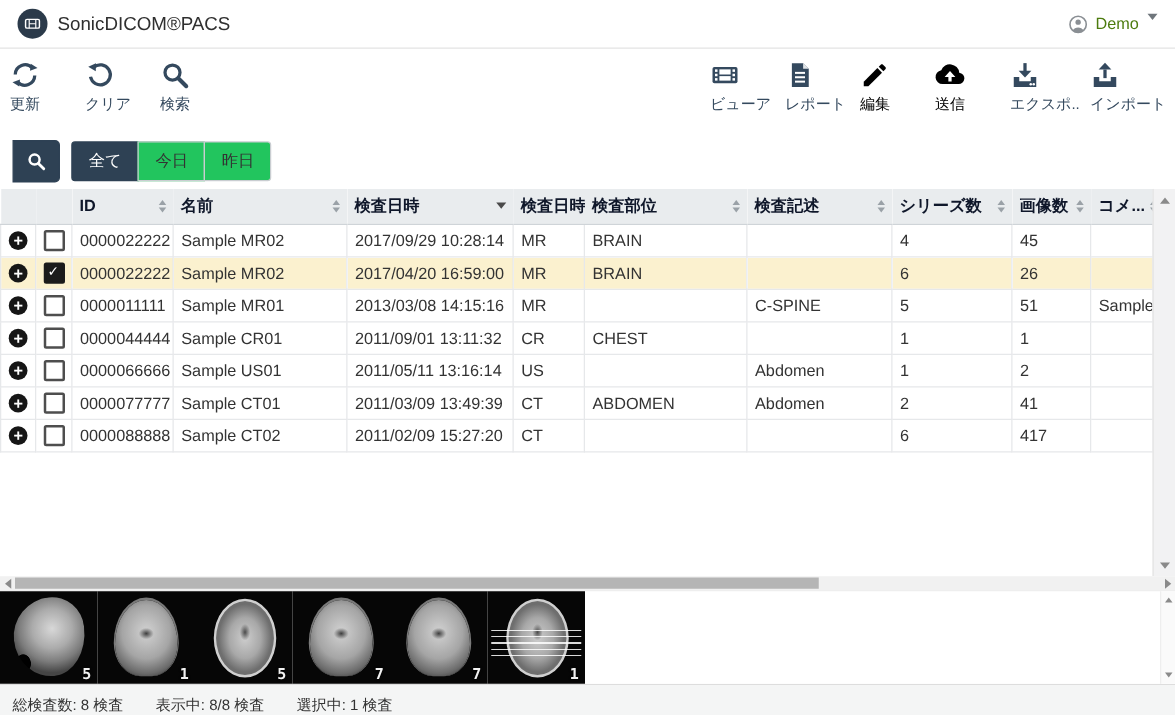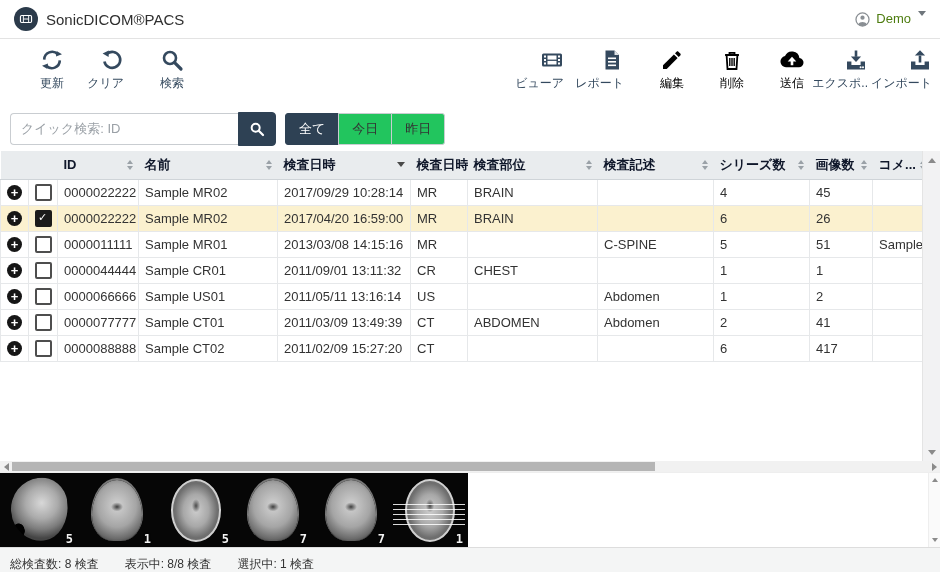--- a/index.html
+++ b/index.html
@@ -10,21 +10,21 @@
   .titlebar{height:38px;flex:none;display:flex;align-items:center;padding:0 14px;border-bottom:1px solid #e3e3e3;}
   .logo{width:24px;height:24px;border-radius:50%;background:#2b3a4a;display:flex;align-items:center;justify-content:center;flex:none;}
   .app-title{font-size:15px;margin-left:8px;color:#2f2f2f;}
   .spacer{flex:1;}
   .user-menu{display:flex;align-items:flex-start;gap:5px;color:#4d7c0f;font-size:13px;cursor:pointer;}
   .caret{width:0;height:0;border-left:4px solid transparent;border-right:4px solid transparent;border-top:5px solid #6f767c;margin-left:2px;}
 
   
   .toolbar{height:60px;flex:none;display:flex;justify-content:space-between;align-items:flex-start;padding:7px 8px 0 8px;}
   .tb-group{display:flex;gap:4px;}
-  .tb-btn{width:56px;display:flex;flex-direction:column;align-items:flex-end;gap:3px;cursor:pointer;
+  .tb-btn{width:56px;display:flex;flex-direction:column;align-items:flex-start;gap:3px;cursor:pointer;
           color:#34495e;background:none;border:none;padding:2px 0;}
   .tb-btn svg{width:24px;height:24px;}
   .tb-btn .tb-label{font-size:12px;white-space:nowrap;color:inherit;}
   .tb-btn.disabled{color:#000000;}
   .tb-btn.wide{width:60px;}
 
   
   .searchrow{height:45px;flex:none;display:flex;align-items:center;padding:0 10px;}
   .quick-input{width:228px;height:32px;box-sizing:border-box;border:1px solid #c9cdd1;border-right:none;
                border-radius:4px 0 0 4px;padding:0 10px;font-size:13px;color:#333;outline:none;
@@ -194,31 +194,20 @@
       </button>
       <button class="tb-btn disabled">
         <svg viewBox="0 0 24 24">
           <path fill="currentColor" d="M3 17.3 13.9 6.4l3.7 3.7L6.7 21H3z"></path>
           <path fill="currentColor" d="M15 5.3l1.6-1.6c.5-.5 1.3-.5 1.8 0l1.9 1.9c.5.5.5 1.3 0 1.8L18.7 9z"></path>
         </svg>
         <span class="tb-label">編集</span>
       </button>
       <button class="tb-btn disabled">
         <svg viewBox="0 0 24 24">
-          <g fill="none" stroke="currentColor" stroke-width="1.8">
-            <path d="M5 7h14"></path>
-              <path d="M9.5 7V4.8h5V7"></path>
-            <path d="M6.6 7h10.8l-.9 14H7.5z"></path>
-            <path d="M9.8 10v8M12 10v8M14.2 10v8" stroke-width="1.4"></path>
-          </g>
-        </svg>
-        <span class="tb-label">削除</span>
-      </button>
-      <button class="tb-btn disabled">
-        <svg viewBox="0 0 24 24">
           <path fill="currentColor" d="M19.4 10.1A7.5 7.5 0 0 0 5 8.1 5.6 5.6 0 0 0 6 19.2h12.5a4.4 4.4 0 0 0 .9-9.1z"></path>
           <path fill="#fff" d="M12 8.8l4.3 4.7h-3v3.7h-2.6v-3.7h-3z"></path>
         </svg>
         <span class="tb-label">送信</span>
       </button>
       <button class="tb-btn wide">
         <svg viewBox="0 0 24 24">
           <g fill="currentColor">
             <rect x="10.7" y="2.5" width="2.6" height="6.3"></rect>
             <path d="M12 14 6.9 8.6h10.2z"></path>
@@ -236,21 +225,20 @@
             <rect x="10.7" y="7.6" width="2.6" height="6.9"></rect>
             <path d="M3 13.5h4.4v3.5h9.2v-3.5H21v8H3z"></path>
           </g>
         </svg>
         <span class="tb-label">インポート</span>
       </button>
     </div>
   </div>
 
   <div class="searchrow">
-    <input class="quick-input" type="text" placeholder="クイック検索: ID" style="">
     <span class="search-btn">
       <svg viewBox="0 0 24 24">
         <circle cx="10" cy="10" r="6" fill="none" stroke="#fff" stroke-width="3"></circle>
         <line x1="14.6" y1="14.6" x2="21" y2="21" stroke="#fff" stroke-width="3.4" stroke-linecap="round"></line>
       </svg>
     </span>
     <span class="filter-group">
       <button class="filter-btn active">全て</button>
       <button class="filter-btn">今日</button>
       <button class="filter-btn">昨日</button>

